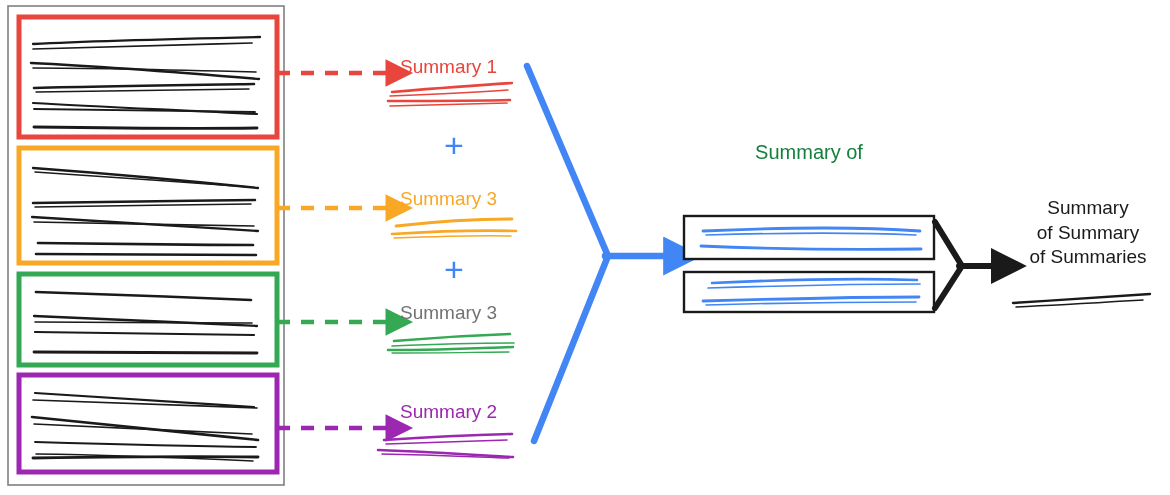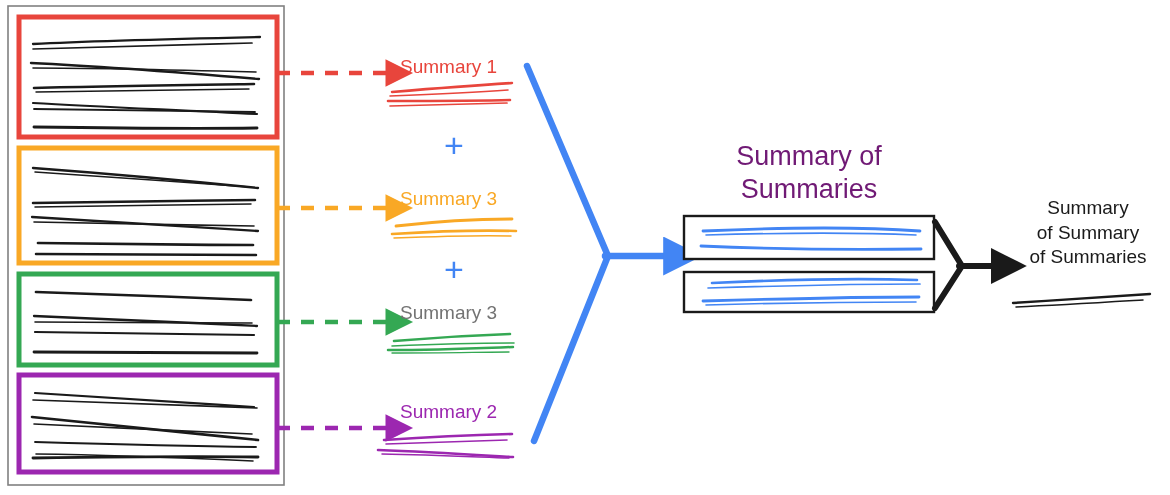--- a/index.html
+++ b/index.html
@@ -4,21 +4,21 @@
 <style>
   html,body{margin:0;padding:0;background:#ffffff;}
   body{
     width:1170px;height:495px;position:relative;overflow:hidden;
     font-family:"Liberation Sans","DejaVu Sans",sans-serif;
   }
   #stage{position:absolute;left:0;top:0;width:1027px;height:495px;}
   #stage > svg{position:absolute;left:0;top:0;}
   .lbl{position:absolute;white-space:nowrap;line-height:1;}
   .sum-label{font-size:19px;font-weight:400;}
-  .sos-title{font-size:27px;font-weight:400;color:#701a75;text-align:center;line-height:1.22;width:260px;}
+  .sos-title{font-size:20px;font-weight:400;color:#15803d;text-align:center;line-height:1.22;width:260px;}
   .final-title{font-size:19px;font-weight:400;color:#1a1a1a;text-align:center;line-height:1.3;width:190px;}
   .plus{position:absolute;color:#4285F4;font-size:34px;font-weight:500;line-height:1;}
 </style>
 </head>
 <body>
 
 <div id="stage">
 
   <svg width="1170" height="495" viewBox="0 0 1170 495">
     <defs>
@@ -167,21 +167,20 @@
 
   <div class="lbl sum-label" style="left:400px;top:189px;color:#F9A825;">Summary 3</div>
   <div class="plus" style="left:444px;top:252px;">+</div>
 
   <div class="lbl sum-label" style="left:400px;top:303px;color:#737373;">Summary 3</div>
 
   <div class="lbl sum-label" style="left:400px;top:402px;color:#9C27B0;">Summary 2</div>
 
   <div class="sos-title" style="position:absolute;left:679px;top:140px;">
     <div>Summary of</div>
-    <div>Summaries</div>
   </div>
 
   <div class="final-title" style="position:absolute;left:993px;top:196px;">
     <div>Summary</div>
     <div>of Summary</div>
     <div>of Summaries</div>
   </div>
 
 </div>
 

